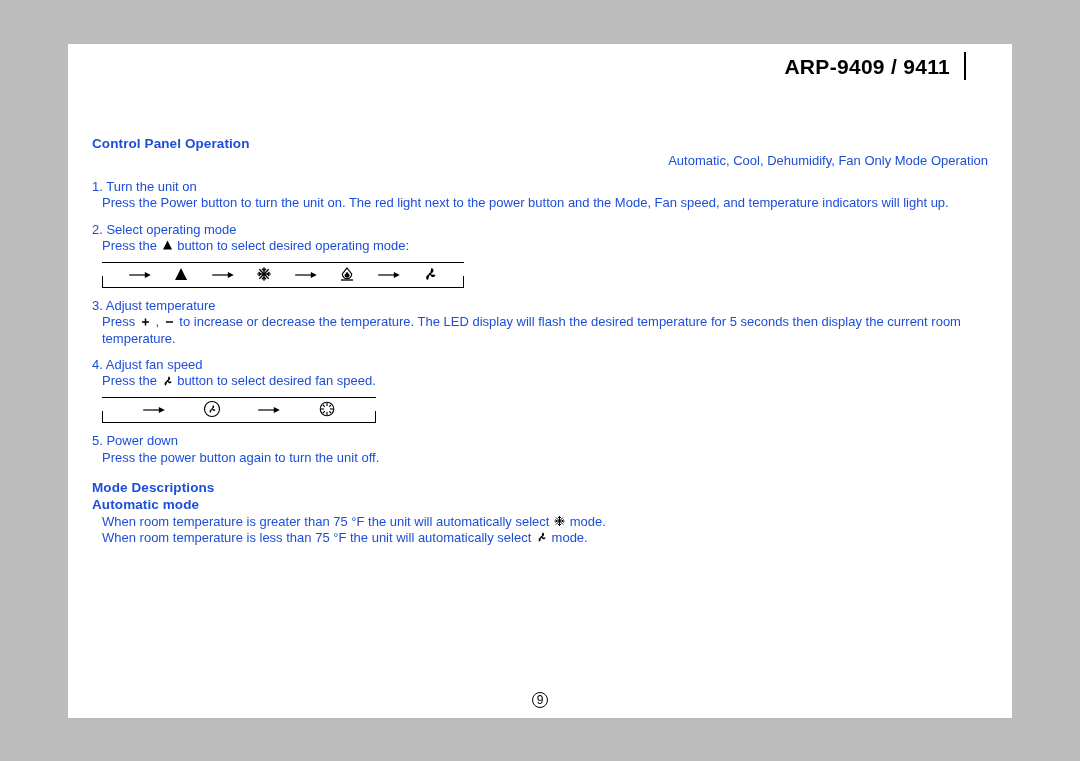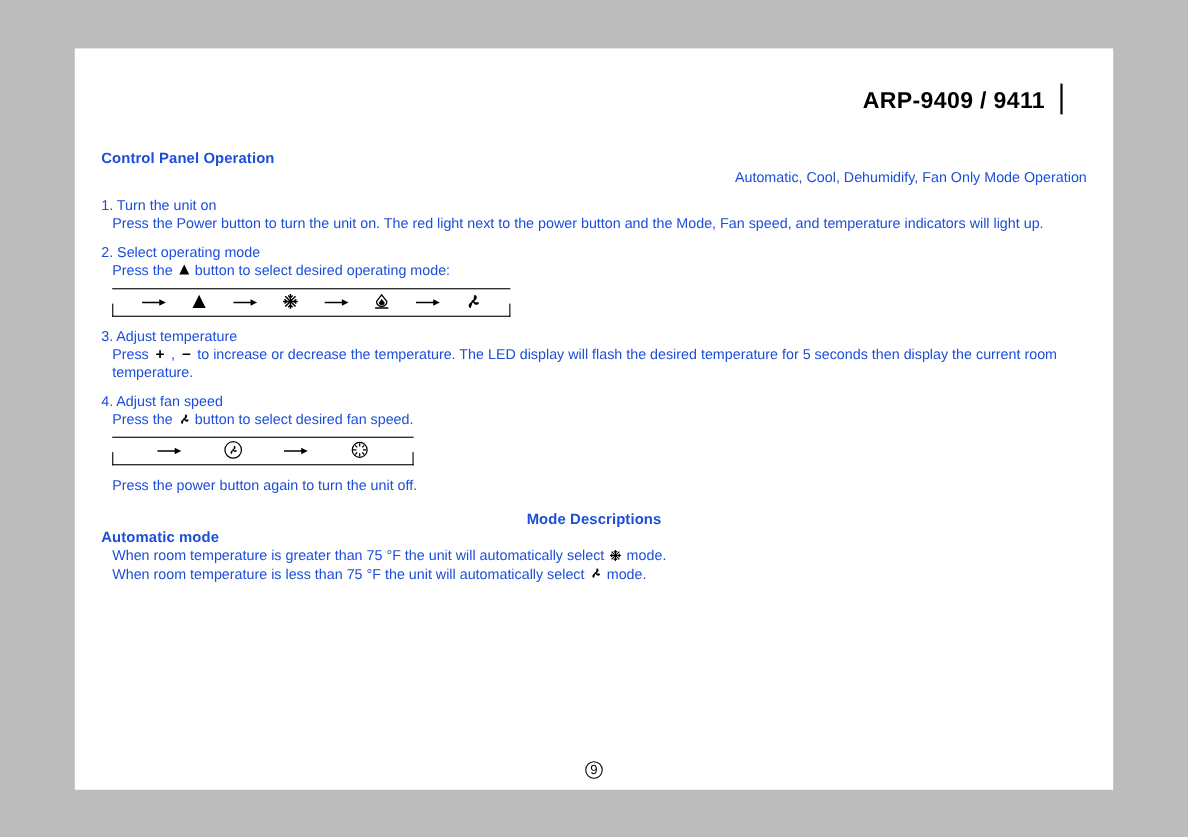--- a/index.html
+++ b/index.html
@@ -15,21 +15,21 @@
     left: 68px;
     top: 44px;
     width: 944px;
     height: 674px;
     background: #fff;
     padding: 26px 24px 10px 24px;
   }
   .header-right {
     position: absolute;
     right: 46px;
-    top: 26px;
+    top: 2px;
     display: flex;
     align-items: baseline;
     gap: 10px;
     letter-spacing: 0.25px;
   }
   .header-right .title {
     font-size: 21px;
     font-weight: 800;
     color: #000;
     font-family: "Arial Black", Arial, sans-serif;
@@ -102,21 +102,21 @@
     transform: translateX(-50%);
     font-size: 12px;
     width: 16px;
     height: 16px;
     border: 1px solid #000;
     border-radius: 50%;
     display: flex;
     align-items: center;
     justify-content: center;
   }
-  .sp14 { margin-top: 14px; text-align: center; }
+  .sp14 { margin-top: 14px; }
 </style>
 </head>
 <body>
 
 <svg width="0" height="0" style="position:absolute">
   <defs>
     <symbol id="i-auto" viewBox="0 0 24 24">
       <path d="M12 3 L21 21 L3 21 Z" fill="#000"></path>
     </symbol>
     <symbol id="i-snow" viewBox="0 0 24 24">
@@ -269,20 +269,21 @@
         <svg class="arrow">
             <use href="#i-arrow"></use>
           </svg>
         <svg class="inline-icon" style="width:18px;height:18px">
             <use href="#i-sun"></use>
           </svg>
       </div>
     </div>
 
     <div class="list-row">
+      <div>5. Power down</div>
       <div class="indent">Press the power button again to turn the unit off.</div>
     </div>
 
     <div class="bold sp14">Mode Descriptions</div>
     <div class="bold">Automatic mode</div>
 
     <div class="indent">
       <span>When room temperature is greater than 75 °F the unit will automatically select </span>
       <svg class="inline-icon">
           <use href="#i-snow"></use>

